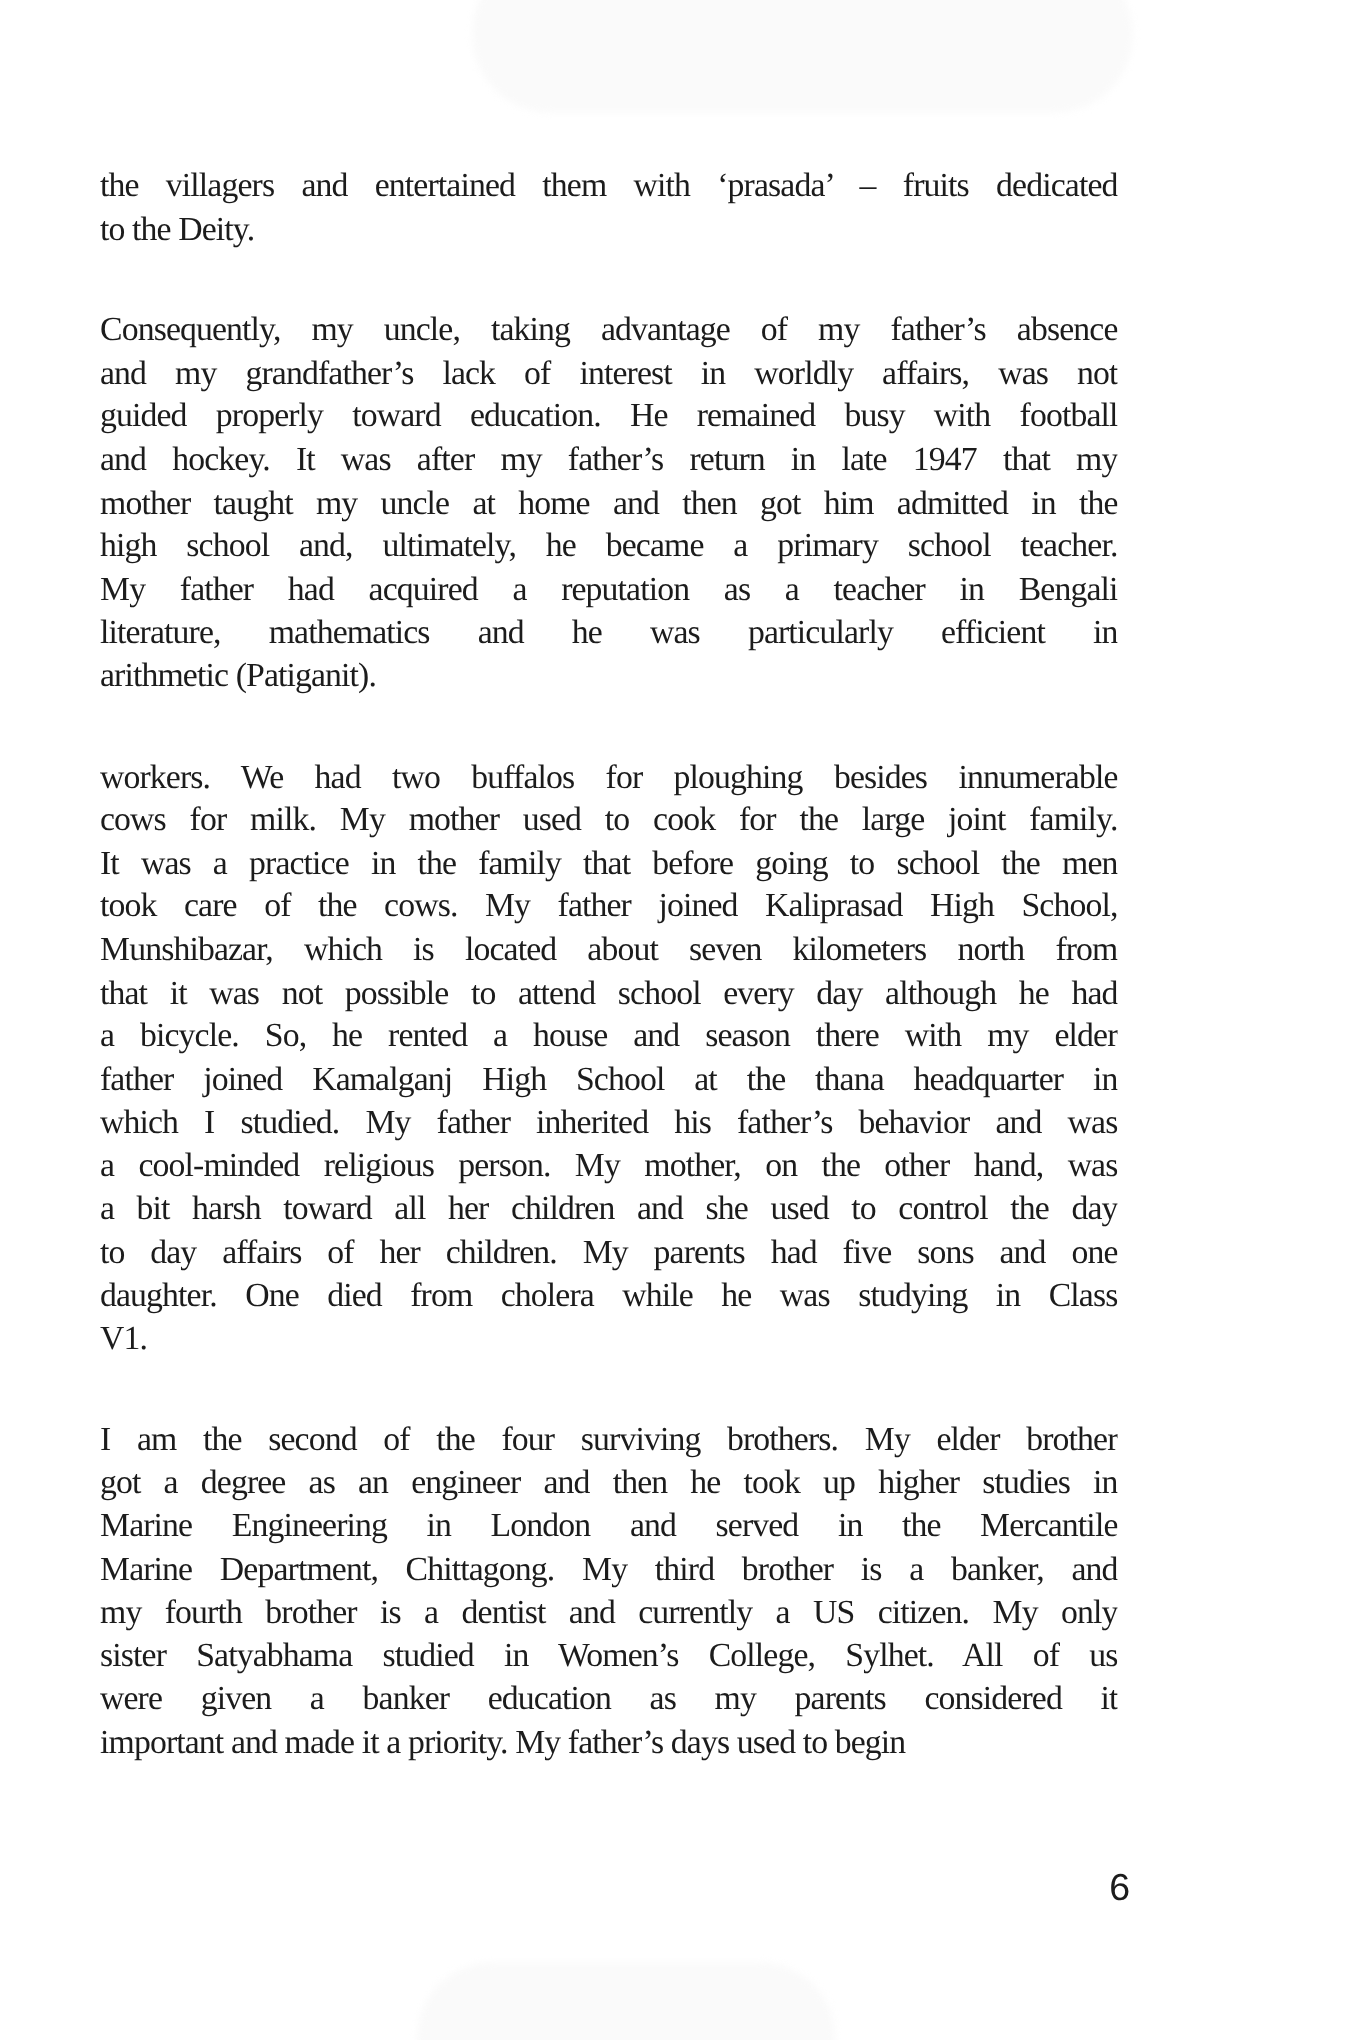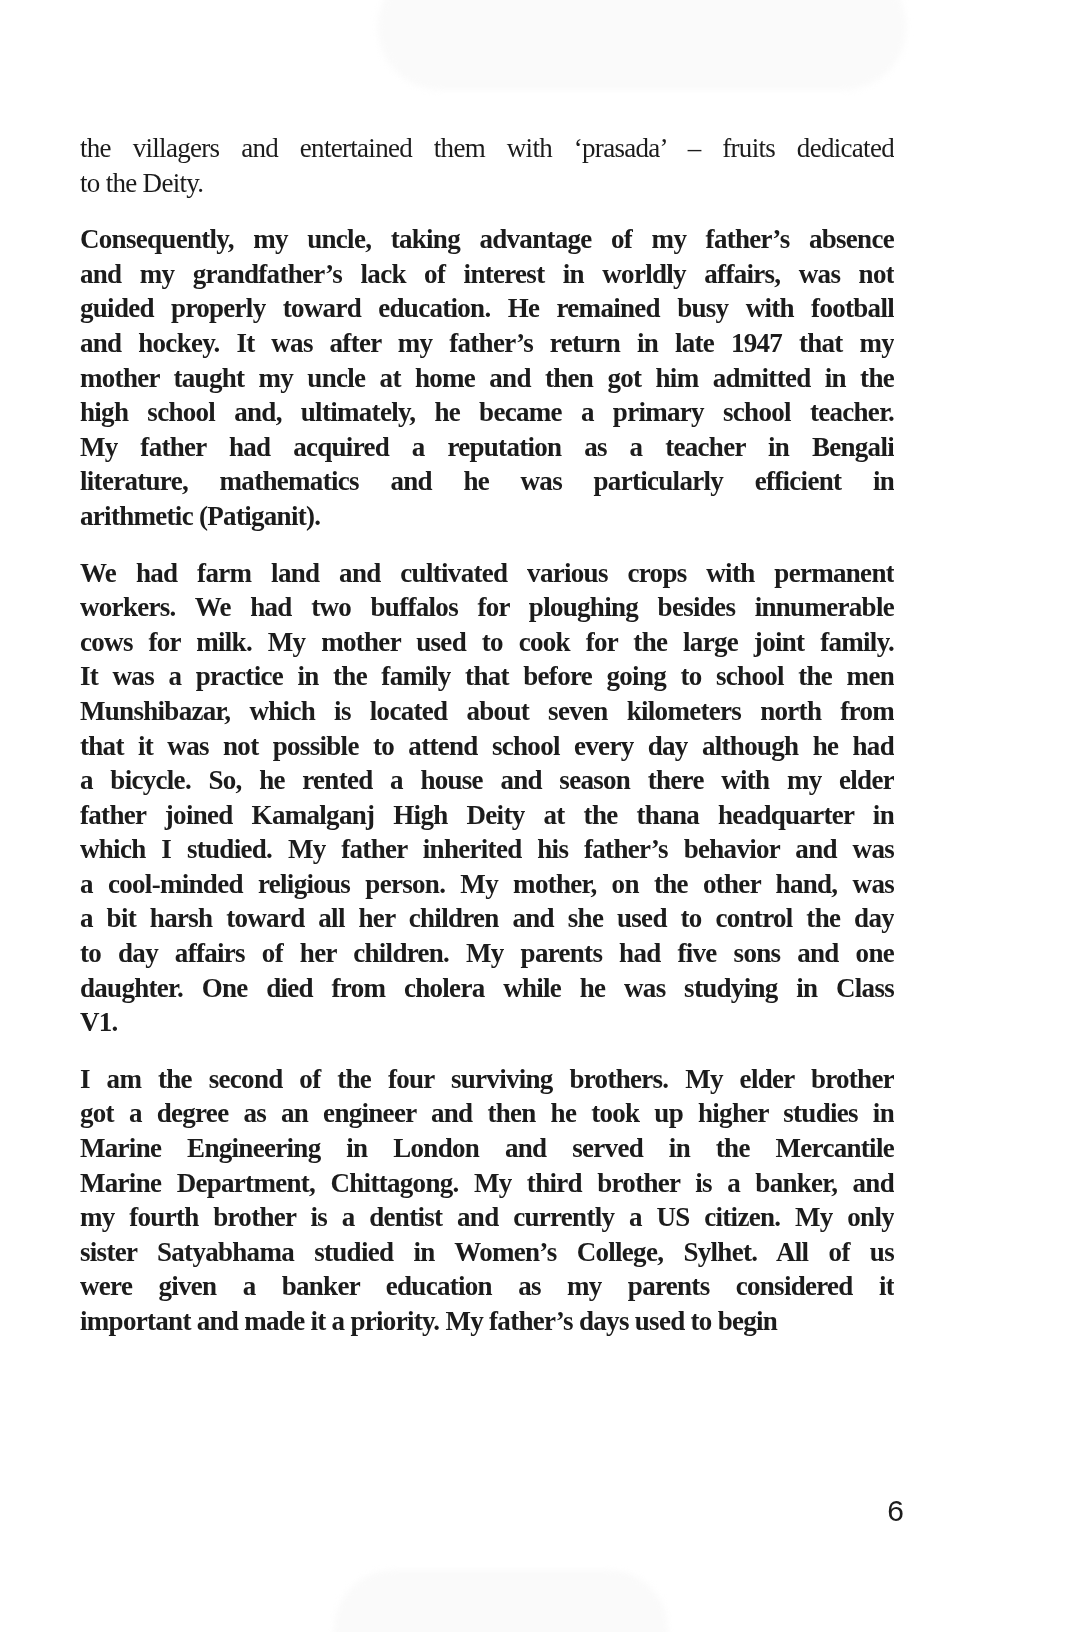--- a/index.html
+++ b/index.html
@@ -38,22 +38,21 @@
   .text-block {
     position: absolute;
     left: 80px;
     top: 131px;
     width: 814px;
     font-size: 27px;
     line-height: 34.6px;
     letter-spacing: -0.7px;
   }
   .para + .para {
-    margin-top: 22px;
-    font-weight: bold;
+    margin-top: 46px;
   }
   .line {
     text-align: justify;
     text-align-last: justify;
     -moz-text-align-last: justify;
     max-height: 35px;
     overflow: hidden;
   }
   .line.last {
     text-align-last: left;
@@ -87,28 +86,28 @@
         <div class="line">and my grandfather’s lack of interest in worldly affairs, was not</div>
         <div class="line">guided properly toward education. He remained busy with football</div>
         <div class="line">and hockey. It was after my father’s return in late 1947 that my</div>
         <div class="line">mother taught my uncle at home and then got him admitted in the</div>
         <div class="line">high school and, ultimately, he became a primary school teacher.</div>
         <div class="line">My father had acquired a reputation as a teacher in Bengali</div>
         <div class="line">literature, mathematics and he was particularly efficient in</div>
         <div class="line last">arithmetic (Patiganit).</div>
       </div>
       <div class="para">
-        <div class="line">We had farm land and cultivated various crops with permanent</div>
         <div class="line">workers. We had two buffalos for ploughing besides innumerable</div>
         <div class="line">cows for milk.  My mother used to cook for the large joint family.</div>
         <div class="line">It was a practice in the family that before going to school the men</div>
+        <div class="line">took care of the cows. My father joined Kaliprasad High School,</div>
         <div class="line">Munshibazar, which is located about seven kilometers north from</div>
         <div class="line">that it was not possible to attend school every day although he had</div>
         <div class="line">a bicycle. So, he rented a house and season there with my elder</div>
-        <div class="line">father joined Kamalganj High Deity at the thana headquarter in</div>
+        <div class="line">father joined Kamalganj High School at the thana headquarter in</div>
         <div class="line">which I studied. My father inherited his father’s behavior and was</div>
         <div class="line">a cool-minded religious person. My mother, on the other hand, was</div>
         <div class="line">a bit harsh toward all her children and she used to control the day</div>
         <div class="line">to day affairs of her children. My parents had five sons and one</div>
         <div class="line">daughter. One died from cholera while he was studying in Class</div>
         <div class="line last">V1.</div>
       </div>
       <div class="para">
         <div class="line">I am the second of the four surviving brothers. My elder brother</div>
         <div class="line">got a degree as an engineer and then he took up higher studies in</div>

